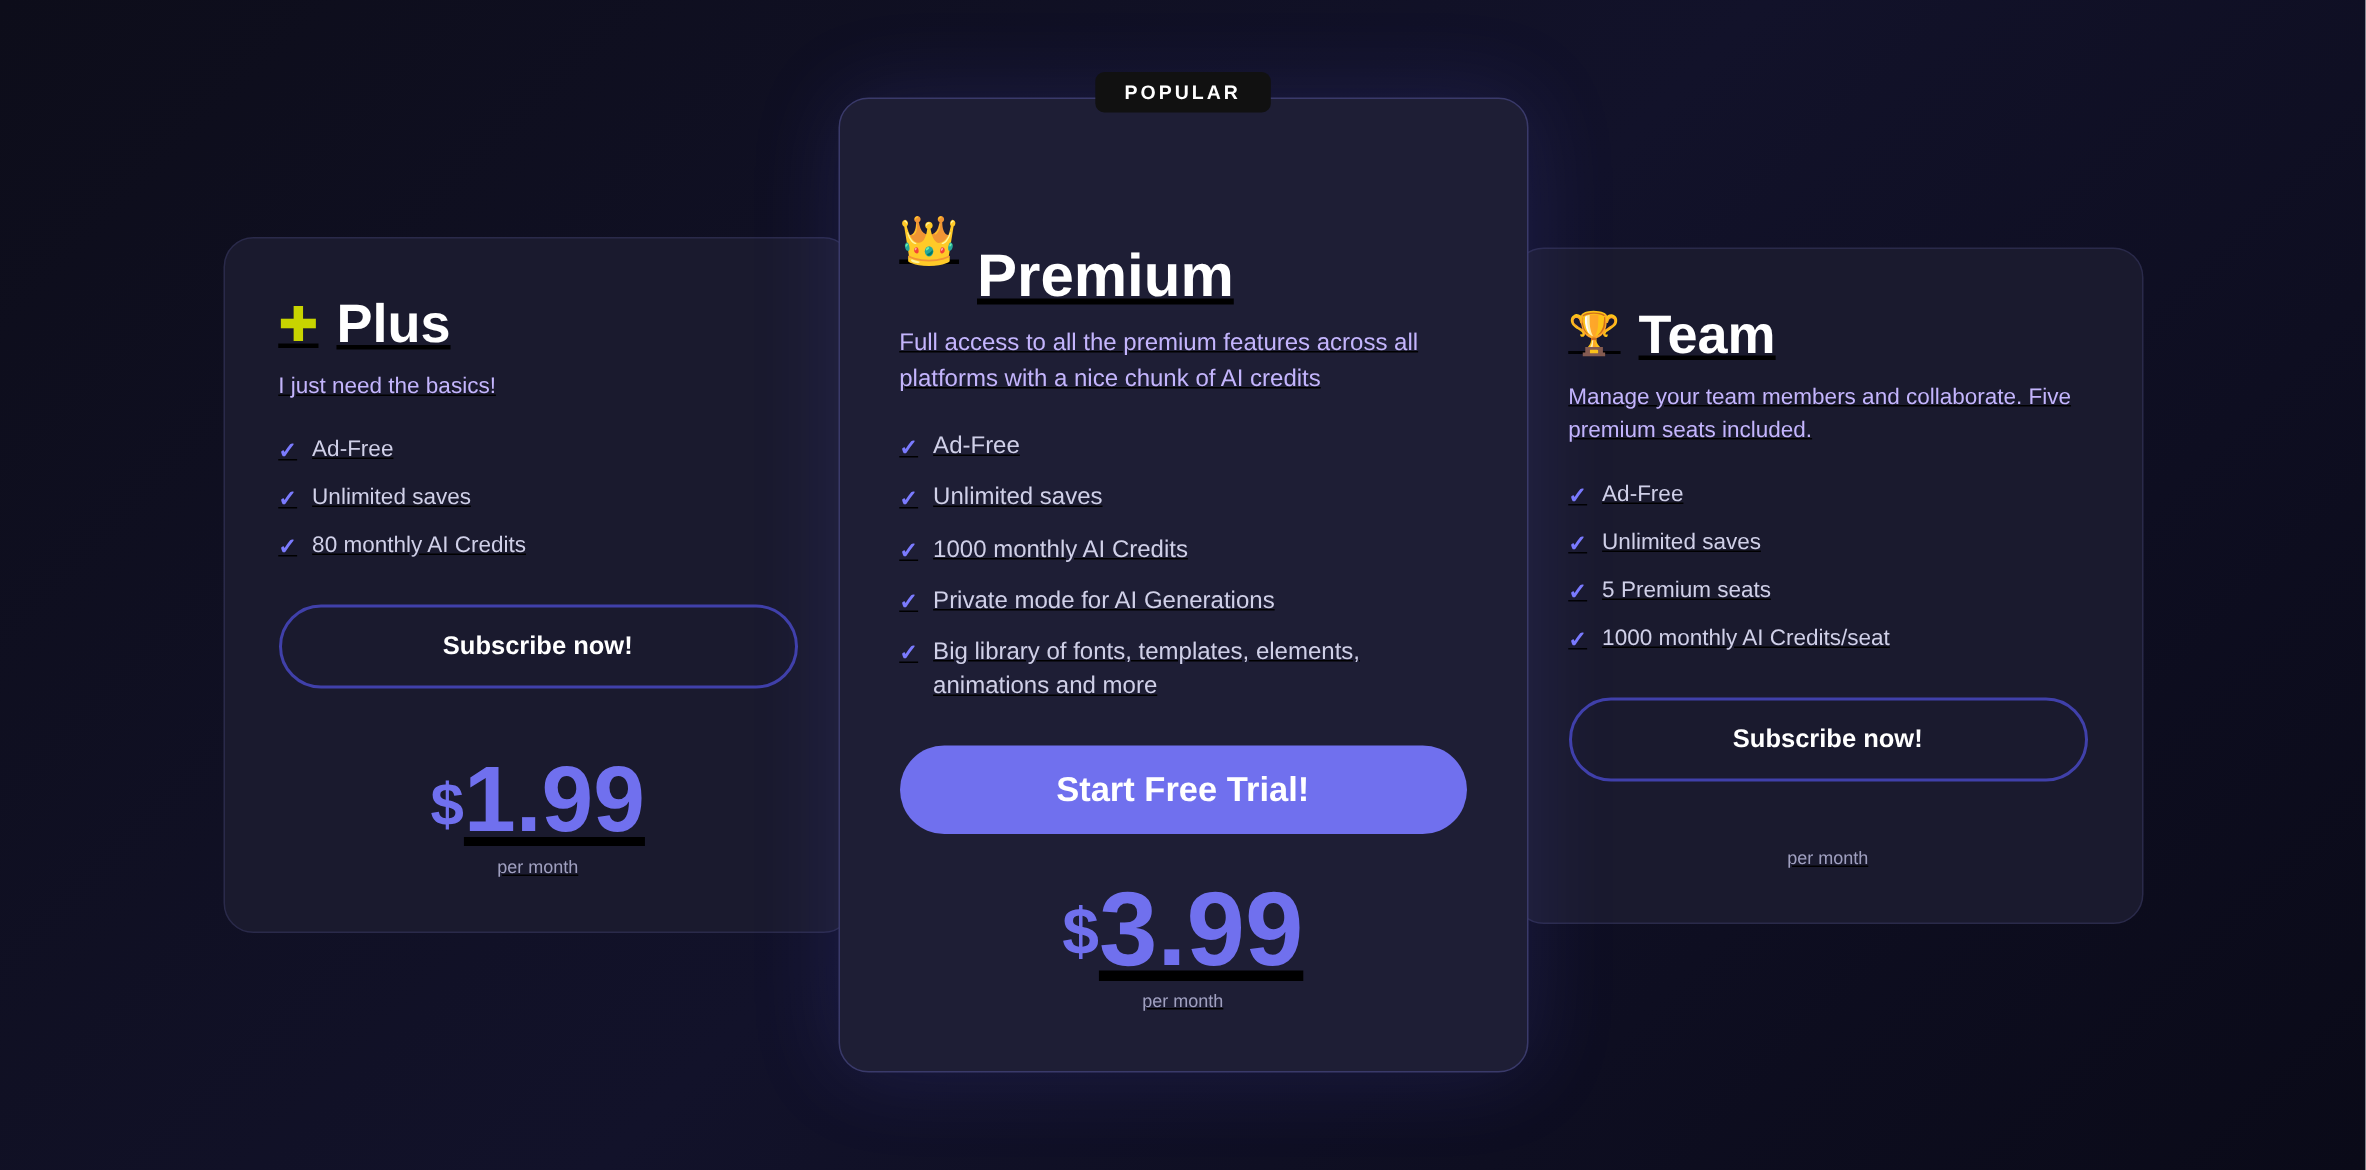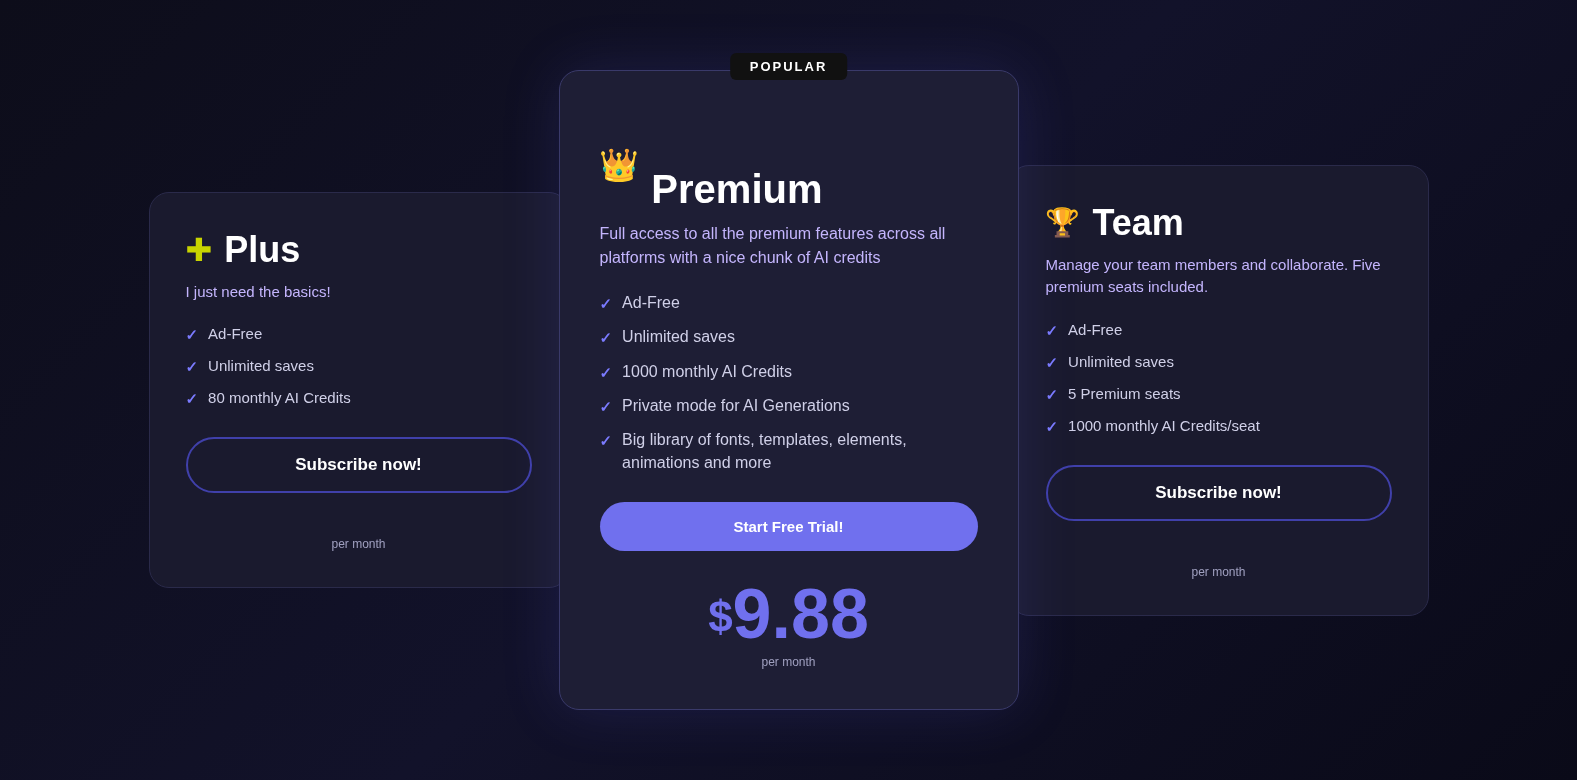--- a/index.html
+++ b/index.html
@@ -26,20 +26,21 @@
       position: relative;
     }
 
     .pricing-card {
       background: #1a1a2e;
       border-radius: 20px;
       padding: 36px 36px 36px 36px;
       width: 420px;
       position: relative;
       border: 1px solid #2a2a4a;
+      text-decoration: underline;
     }
 
     .pricing-card.premium {
       background: #1e1e35;
       border-radius: 20px;
       padding: 48px 40px 40px 40px;
       width: 460px;
       z-index: 2;
       border: 1px solid #3a3a6a;
       box-shadow: 0 0 60px rgba(100, 100, 255, 0.15);
@@ -137,21 +138,21 @@
       transition: all 0.2s;
     }
 
     .trial-btn {
       width: 100%;
       padding: 16px;
       border-radius: 50px;
       border: none;
       background: #7070ee;
       color: #ffffff;
-      font-size: 15px;
+      font-size: 23px;
       font-weight: 700;
       cursor: pointer;
       margin-bottom: 28px;
       transition: all 0.2s;
     }
 
     .price-section {
       text-align: center;
     }
 
@@ -209,20 +210,23 @@
         <span class="check-icon">✓</span>
         <span>Unlimited saves</span>
       </li>
       <li>
         <span class="check-icon">✓</span>
         <span>80 monthly AI Credits</span>
       </li>
     </ul>
     <button class="subscribe-btn">Subscribe now!</button>
     <div class="price-section">
+      <div class="price-amount">
+        <span class="dollar-sign">$</span><span>1.99</span>
+      </div>
       <div class="price-period">per month</div>
     </div>
   </div>
 
   <div class="pricing-card premium">
     <div class="popular-badge">POPULAR</div>
     <div class="plan-header">
       <span class="plan-icon" style="color: #f5c518;">👑</span>
       <span class="plan-title">Premium</span>
     </div>
@@ -245,21 +249,21 @@
         <span>Private mode for AI Generations</span>
       </li>
       <li>
         <span class="check-icon">✓</span>
         <span>Big library of fonts, templates, elements, animations and more</span>
       </li>
     </ul>
     <button class="trial-btn">Start Free Trial!</button>
     <div class="price-section">
       <div class="price-amount">
-        <span class="dollar-sign" style="font-size: 44px; margin-top: 16px;">$</span><span>9.88</span>
+        <span class="dollar-sign" style="font-size: 44px; margin-top: 16px;">$</span><span>3.99</span>
       </div>
       <div class="price-period">per month</div>
     </div>
   </div>
 
   <div class="pricing-card team">
     <div class="plan-header">
       <span class="plan-icon" style="color: #f5c518; font-size: 28px;">🏆</span>
       <span class="plan-title">Team</span>
     </div>

